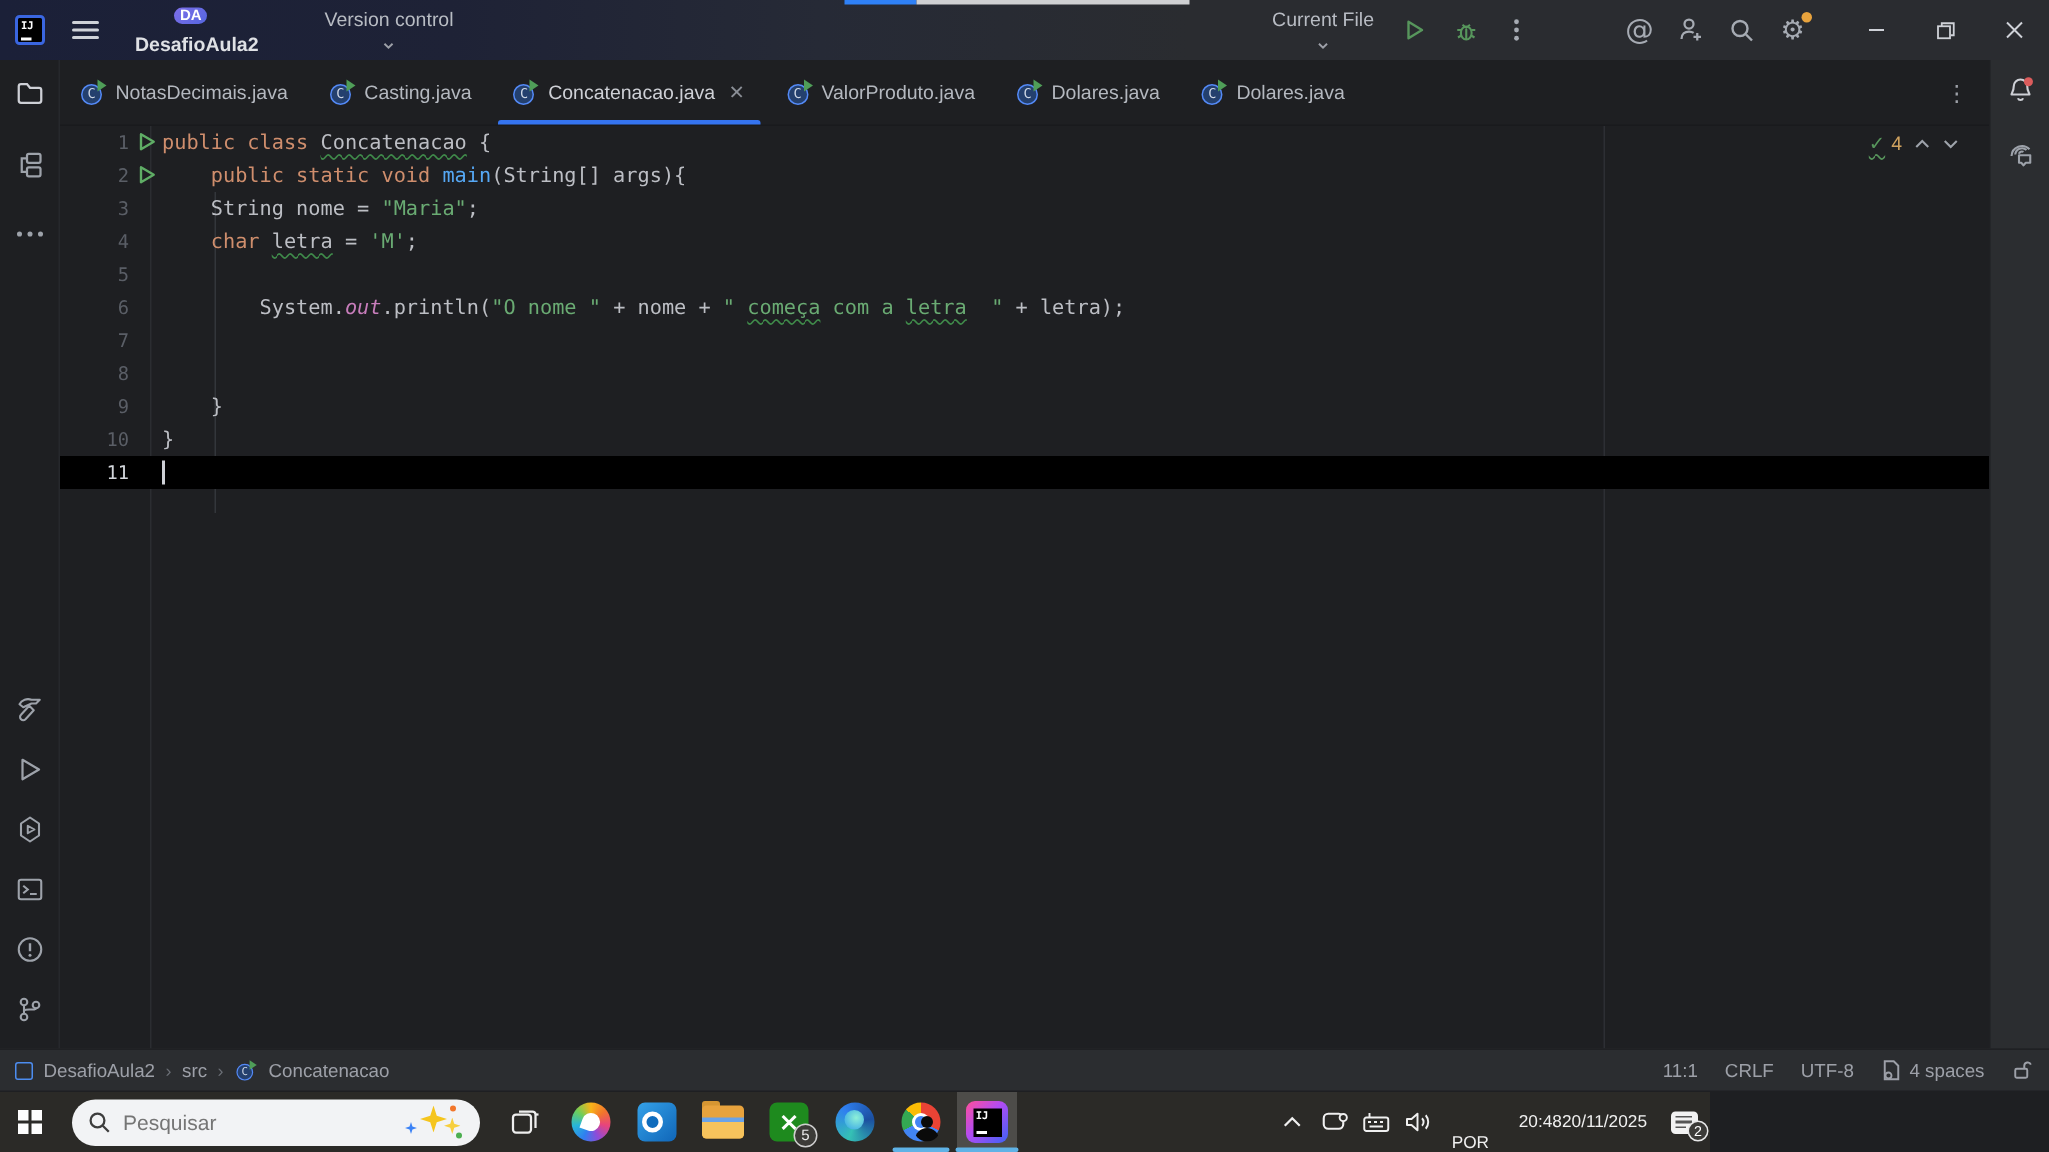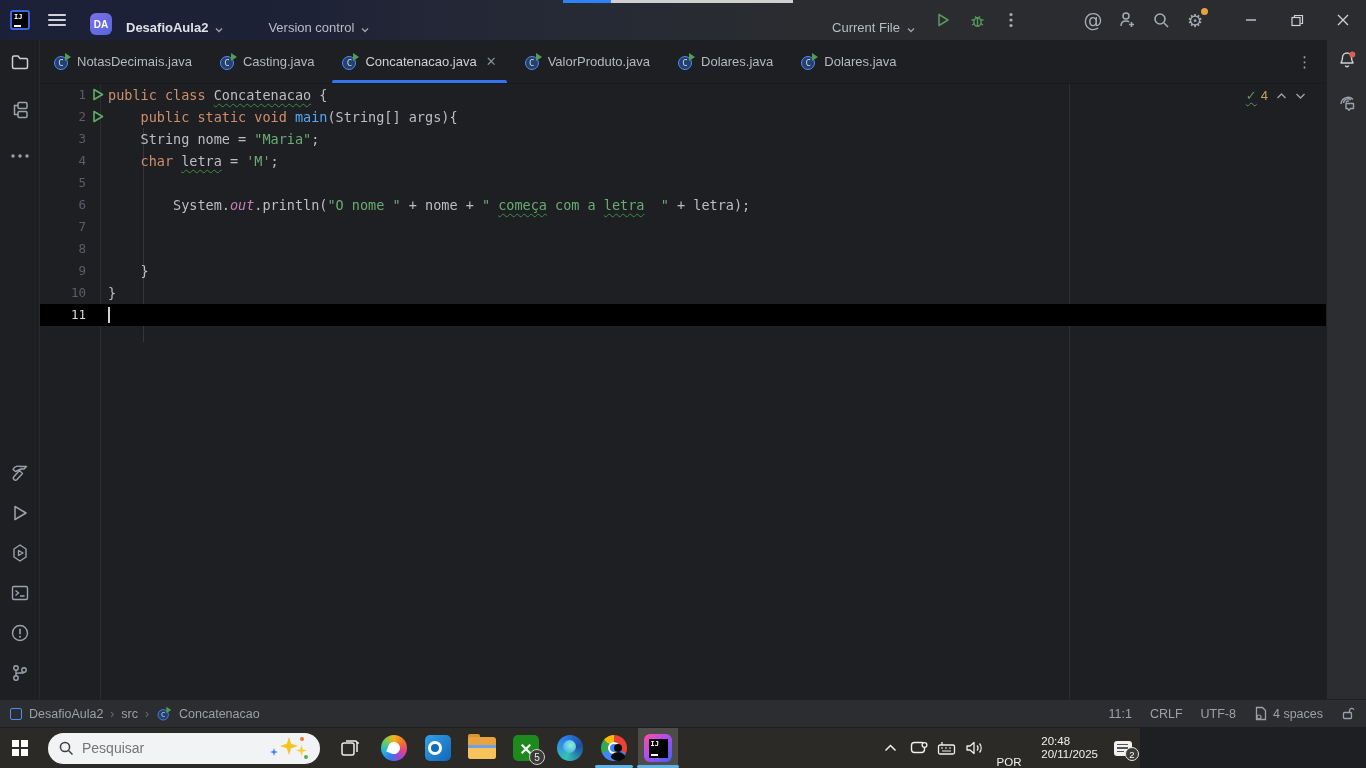--- a/index.html
+++ b/index.html
@@ -10,21 +10,21 @@
 
   
   #top-artifact { left:0; top:0; width:1366px; height:3px; z-index:50; }
   #artifact-blue { left:563px; top:0; width:48px; height:3px; background:#2f81f7; }
   #artifact-gray { left:611px; top:0; width:182px; height:3px; background:#cfd0d2; }
 
   
   #titlebar { left:0; top:0; width:1366px; height:40px;
     background:linear-gradient(90deg,#1b2038 0%,#1e2236 22%,#262a36 40%,#2a2c30 58%,#2a2c30 100%);
     display:flex; align-items:center; color:#b8bcc3; font-size:13px; }
-  .tb-item { display:flex; align-items:flex-end; gap:6px; padding:0 10px; height:30px; border-radius:6px; cursor:default; }
+  .tb-item { display:flex; align-items:center; gap:6px; padding:0 10px; height:30px; border-radius:6px; cursor:default;flex-direction:column; }
   #ide-logo { width:20px; height:20px; margin-left:10px; background:#000; border:2px solid #3a66e0;
     border-radius:3px; color:#fff; font-family:"DejaVu Sans Mono",monospace; font-size:7px; font-weight:bold;
     display:flex; flex-direction:column; justify-content:space-between; padding:1px 2px; }
   #ide-logo .ul { width:7px; height:2px; background:#fff; }
   .hamburger { width:18px; height:12px; display:flex; flex-direction:column; justify-content:space-between; margin:0 14px 0 18px; }
   .hamburger div { height:2px; background:#cfd2d8; border-radius:1px; }
   #project-badge { width:22px; height:22px; border-radius:6px; background:linear-gradient(135deg,#7d6ee8,#5567e0);
     color:#fff; font-size:10px; font-weight:bold; display:flex; align-items:center; justify-content:center; margin-right:8px;}
   .proj-name { color:#dfe1e5; font-weight:600; }
   .chev { width:10px; height:10px; }
@@ -137,21 +137,21 @@
   .idea .inner .ul { width:7px; height:2px; background:#fff; }
 
   #tray { margin-left:auto; display:flex; align-items:center; height:40px; color:#f0f0f0; }
   #weather { display:flex; align-items:center; gap:8px; padding:0 10px; font-size:13.5px; }
   .weather-ic { position:relative; width:30px; height:24px; }
   .weather-moon { position:absolute; left:10px; top:0; width:13px; height:13px; border-radius:50%; background:#f2a33c; }
   .weather-cloud { position:absolute; left:0; top:7px; width:26px; height:13px; border-radius:8px; background:#aac8f0; }
   .weather-cloud::before { content:""; position:absolute; left:4px; top:-6px; width:12px; height:12px; border-radius:50%; background:#aac8f0; }
   .tray-ic { width:24px; height:40px; display:flex; align-items:center; justify-content:center; margin:0 2px; }
   #lang { display:flex; flex-direction:column; align-items:flex-start; justify-content:center; font-size:11.5px; line-height:13px; padding:0 8px;margin-top:41px; }
-  #clock { display:flex; flex-direction:column; align-items:flex-start; justify-content:center; font-size:11.5px; line-height:13px; padding:0 8px; }
+  #clock { display:flex; align-items:center; justify-content:center; font-size:11.5px; line-height:13px; padding:0 8px; }
   #notif { position:relative; width:34px; height:40px; display:flex; align-items:center; justify-content:center; }
   .notif-bubble { width:18px; height:15px; background:#f2f2f2; border-radius:3px; position:relative; }
   .notif-bubble i { position:absolute; left:3px; height:1.5px; background:#555; }
   .notif-badge { position:absolute; right:1px; bottom:7px; width:14px; height:14px; border-radius:50%; background:#3c3b38;
     border:1.5px solid #e8e8e8; color:#fff; font-size:9.5px; font-style:normal; display:flex; align-items:center; justify-content:center; }
 </style>
 </head>
 <body>
 
 <div id="screen">

